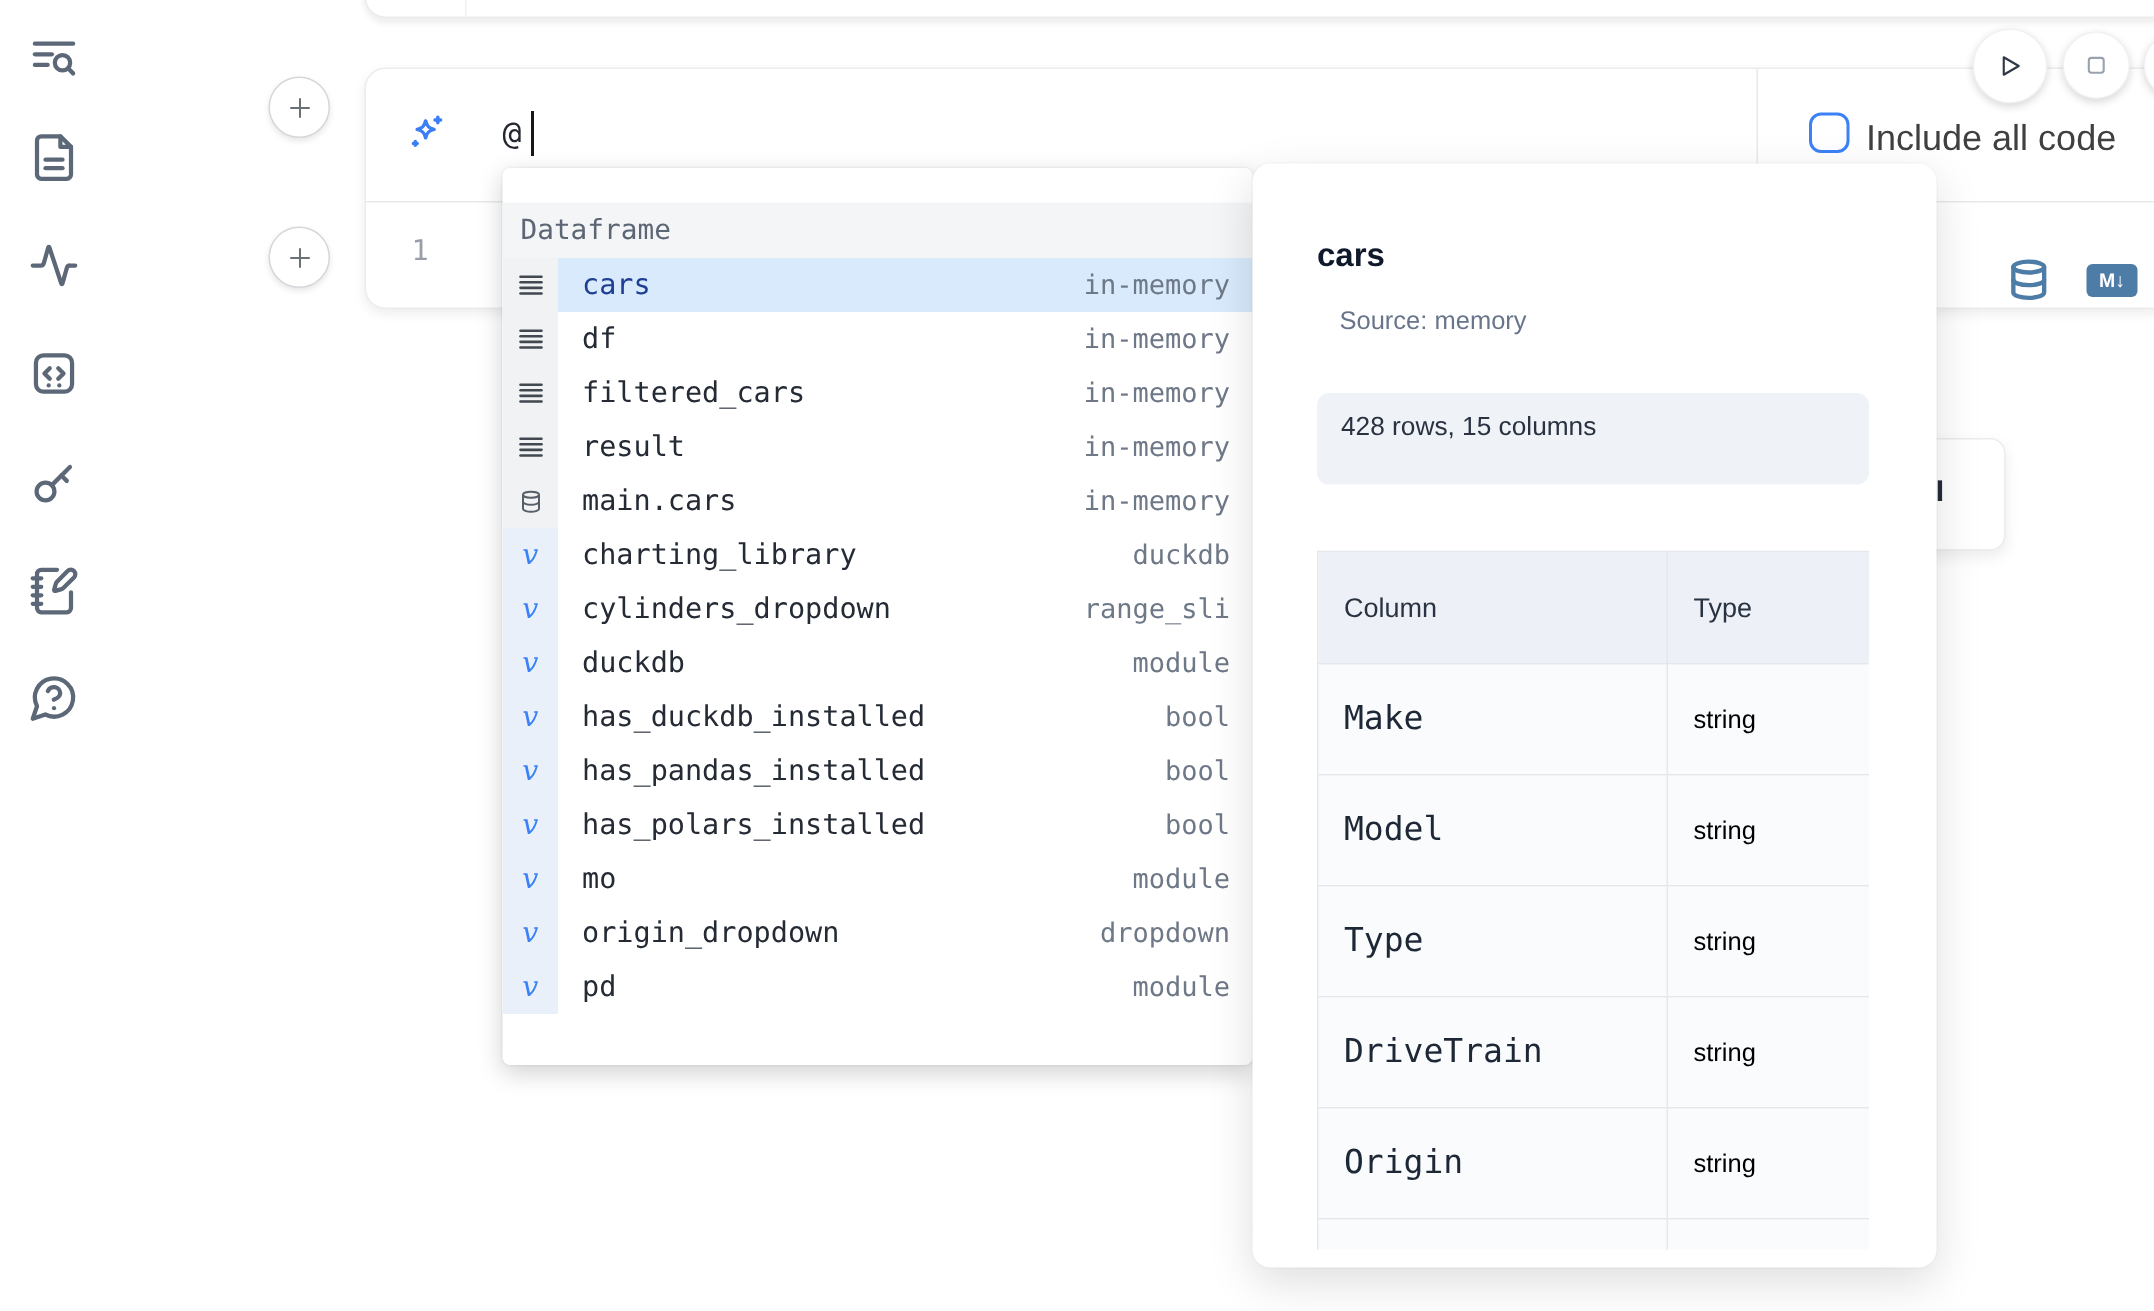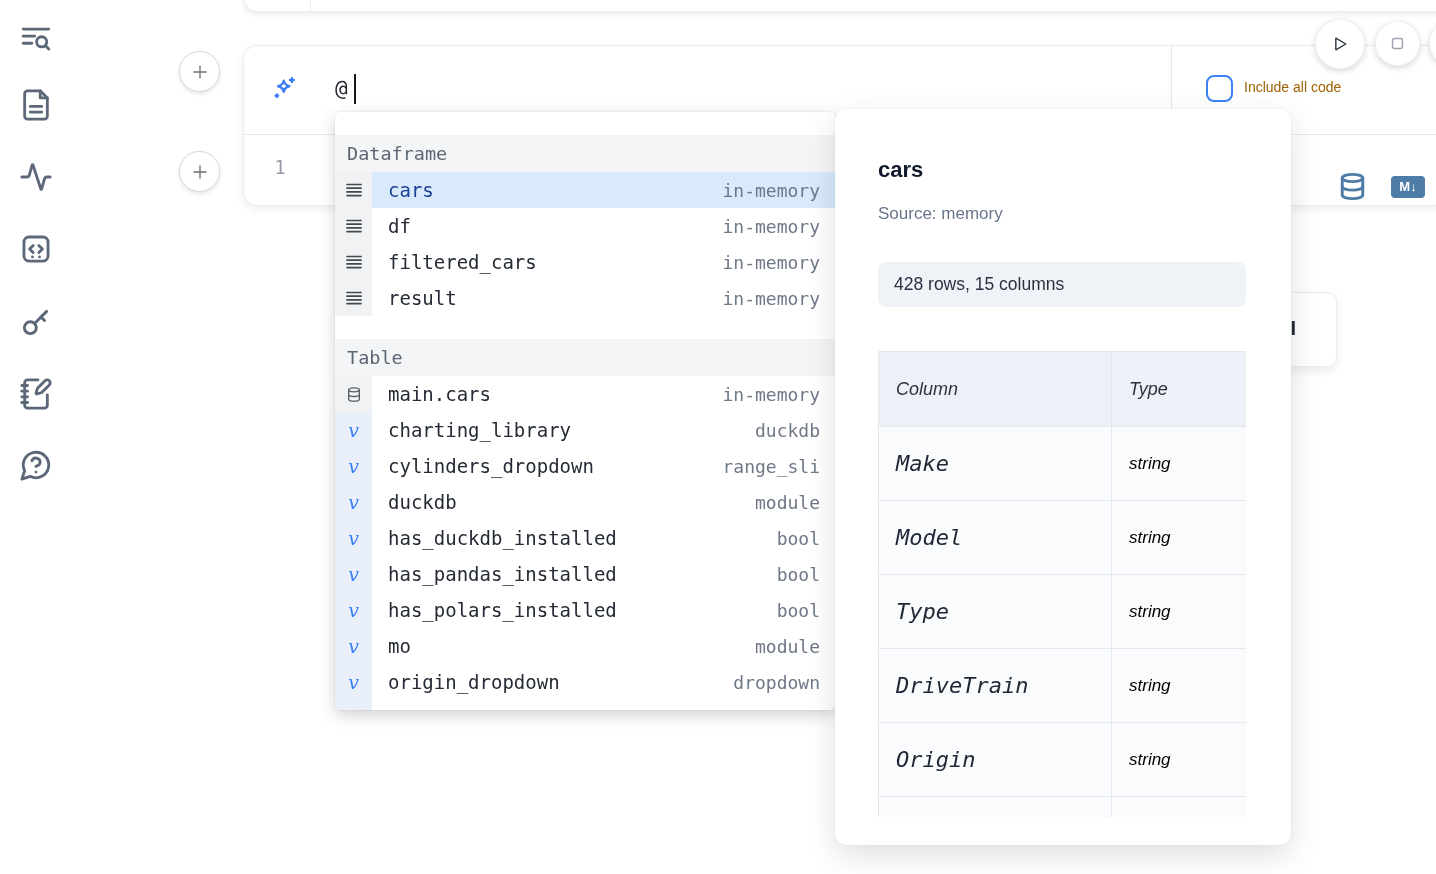--- a/index.html
+++ b/index.html
@@ -43,21 +43,21 @@
   .cell-card .hdiv{position:absolute;left:0;right:0;top:88px;height:1px;background:#e7e9eb;}
   .cell-card .vdiv{position:absolute;left:927px;top:0;height:88px;width:1px;background:#e7e9eb;}
   .sparkle{position:absolute;left:26px;top:29px;width:30px;height:30px;color:#3d7df5;}
   .sparkle svg{width:30px;height:30px;}
   .ai-input-text{position:absolute;left:91px;top:31px;font-size:21px;color:#23272f;}
   .caret{position:absolute;left:110px;top:28px;width:2px;height:30px;background:#15181d;}
   .checkbox{
     position:absolute;left:962px;top:29px;width:27px;height:27px;box-sizing:border-box;
     border:2px solid #3c82f6;border-radius:8px;background:#fff;cursor:pointer;
   }
-  .checkbox-label{position:absolute;left:1000px;top:33px;font-size:14px;color:#a16207;}
+  .checkbox-label{position:absolute;left:1000px;top:33px;font-size:24px;color:#404040;}
   .line-number{position:absolute;left:24px;top:110px;width:24px;text-align:center;font-size:19px;color:#989fa9;}
   .cell-act-db{position:absolute;left:1094px;top:125px;width:29px;height:31px;color:#4d7ca6;cursor:pointer;}
   .cell-act-db svg{width:29px;height:31px;}
   .md-badge{
     position:absolute;left:1147px;top:130px;width:34px;height:22px;border-radius:4px;
     background:#4d7ca6;color:#fff;font-weight:bold;font-size:13px;line-height:22px;
     text-align:center;letter-spacing:0;cursor:pointer;
   }
 
   
@@ -102,30 +102,30 @@
   .ai-btn .clip-bar{position:absolute;left:42px;top:26px;width:4px;height:21px;background:#232c3c;border-radius:1px;}
   .ai-btn .lbl{position:absolute;left:53px;top:24px;font-size:20px;font-weight:bold;color:#232c3c;}
 
   
   .preview{
     position:absolute;left:835px;top:109px;width:456px;height:736px;background:#fff;
     border-radius:12px;box-shadow:0 10px 30px rgba(0,0,0,.13), 0 0 0 1px rgba(0,0,0,.02);
     z-index:9;box-sizing:border-box;padding:0 45px 0 43px;
   }
   .pv-title{margin-top:48px;font-size:22px;line-height:26px;font-weight:bold;color:#10192b;}
-  .pv-source{margin-top:21px;font-size:17px;line-height:20px;color:#68758a;}
+  .pv-source{margin-top:21px;font-size:17px;line-height:20px;color:#68758a;margin-left:15px;}
   .pv-box{
-    margin-top:38px;height:45px;line-height:45px;background:#eff3f8;border-radius:8px;
+    margin-top:38px;height:61px;line-height:45px;background:#eff3f8;border-radius:8px;
     padding-left:16px;font-size:17.5px;color:#2a3242;
   }
   .pv-tablewrap{margin-top:44px;height:466px;overflow:hidden;}
   table.schema{border-collapse:collapse;width:368px;table-layout:fixed;}
   table.schema th, table.schema td{
     border:1px solid #e4e7ec;box-sizing:border-box;text-align:left;
-    padding:0 0 0 17px;vertical-align:middle;overflow:hidden;white-space:nowrap;font-style:italic;
+    padding:0 0 0 17px;vertical-align:middle;overflow:hidden;white-space:nowrap;
   }
   table.schema th{height:75px;background:#edf1f7;font-size:18px;font-weight:normal;color:#2a3342;}
   table.schema td{height:74px;background:#fafbfd;}
   table.schema col.c1{width:233px;}
   table.schema col.c2{width:135px;}
   td.t-col{font-family:"DejaVu Sans Mono", monospace;font-size:22px;color:#1d2735;}
   td.t-type{font-size:17px;color:#000000;}
 </style>
 </head>
 <body>
@@ -297,21 +297,20 @@
             <path d="M2 7.2h14"></path>
             <path d="M2 10.9h14"></path>
             <path d="M2 14.6h14"></path>
           </svg>
         </span>
         <span class="ac-main">
           <span class="ac-name">result</span>
           <span class="ac-type">in-memory</span>
         </span>
       </div>
-      <div class="ac-header">Table</div>
       <div class="ac-row kind-table">
         <span class="ac-gutter">
           <svg width="16" height="17" viewBox="0 0 24 24" fill="none" stroke="#565e68" stroke-width="2">
             <ellipse cx="12" cy="5" rx="8" ry="3"></ellipse>
             <path d="M4 5v14c0 1.6 3.6 3 8 3s8-1.4 8-3V5"></path>
             <path d="M4 12c0 1.6 3.6 3 8 3s8-1.4 8-3"></path>
           </svg>
         </span>
         <span class="ac-main">
           <span class="ac-name">main.cars</span>

